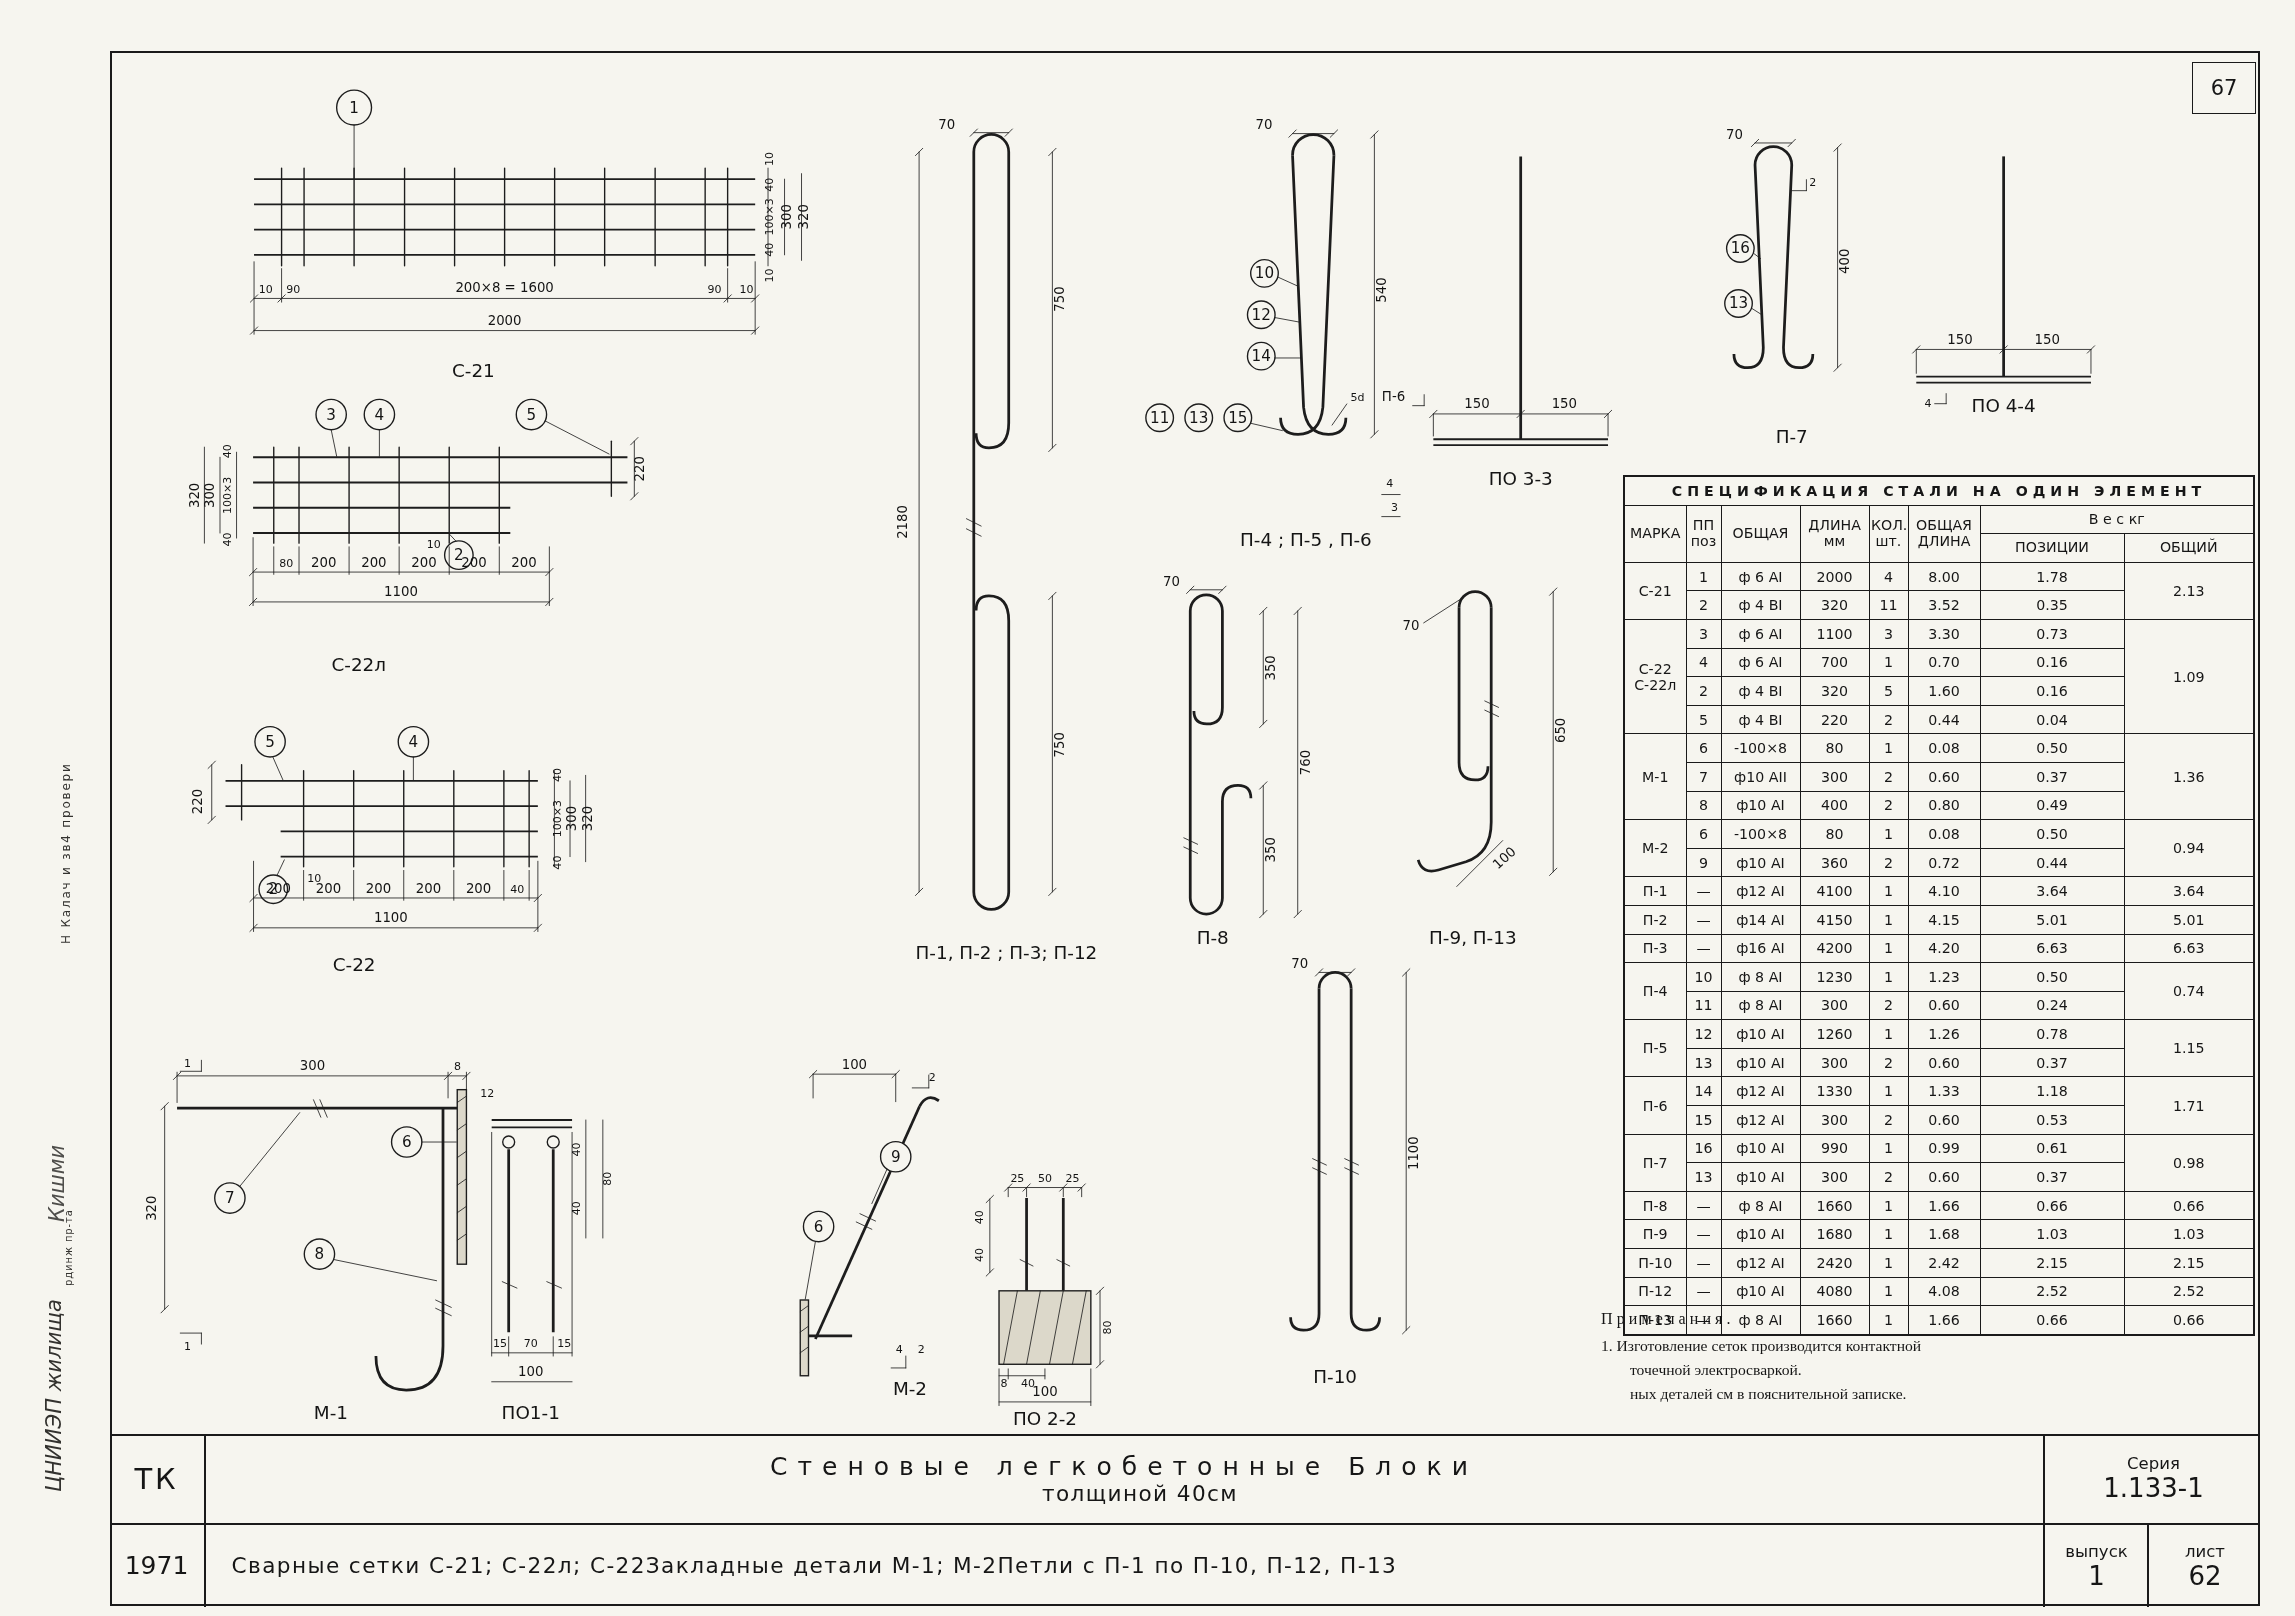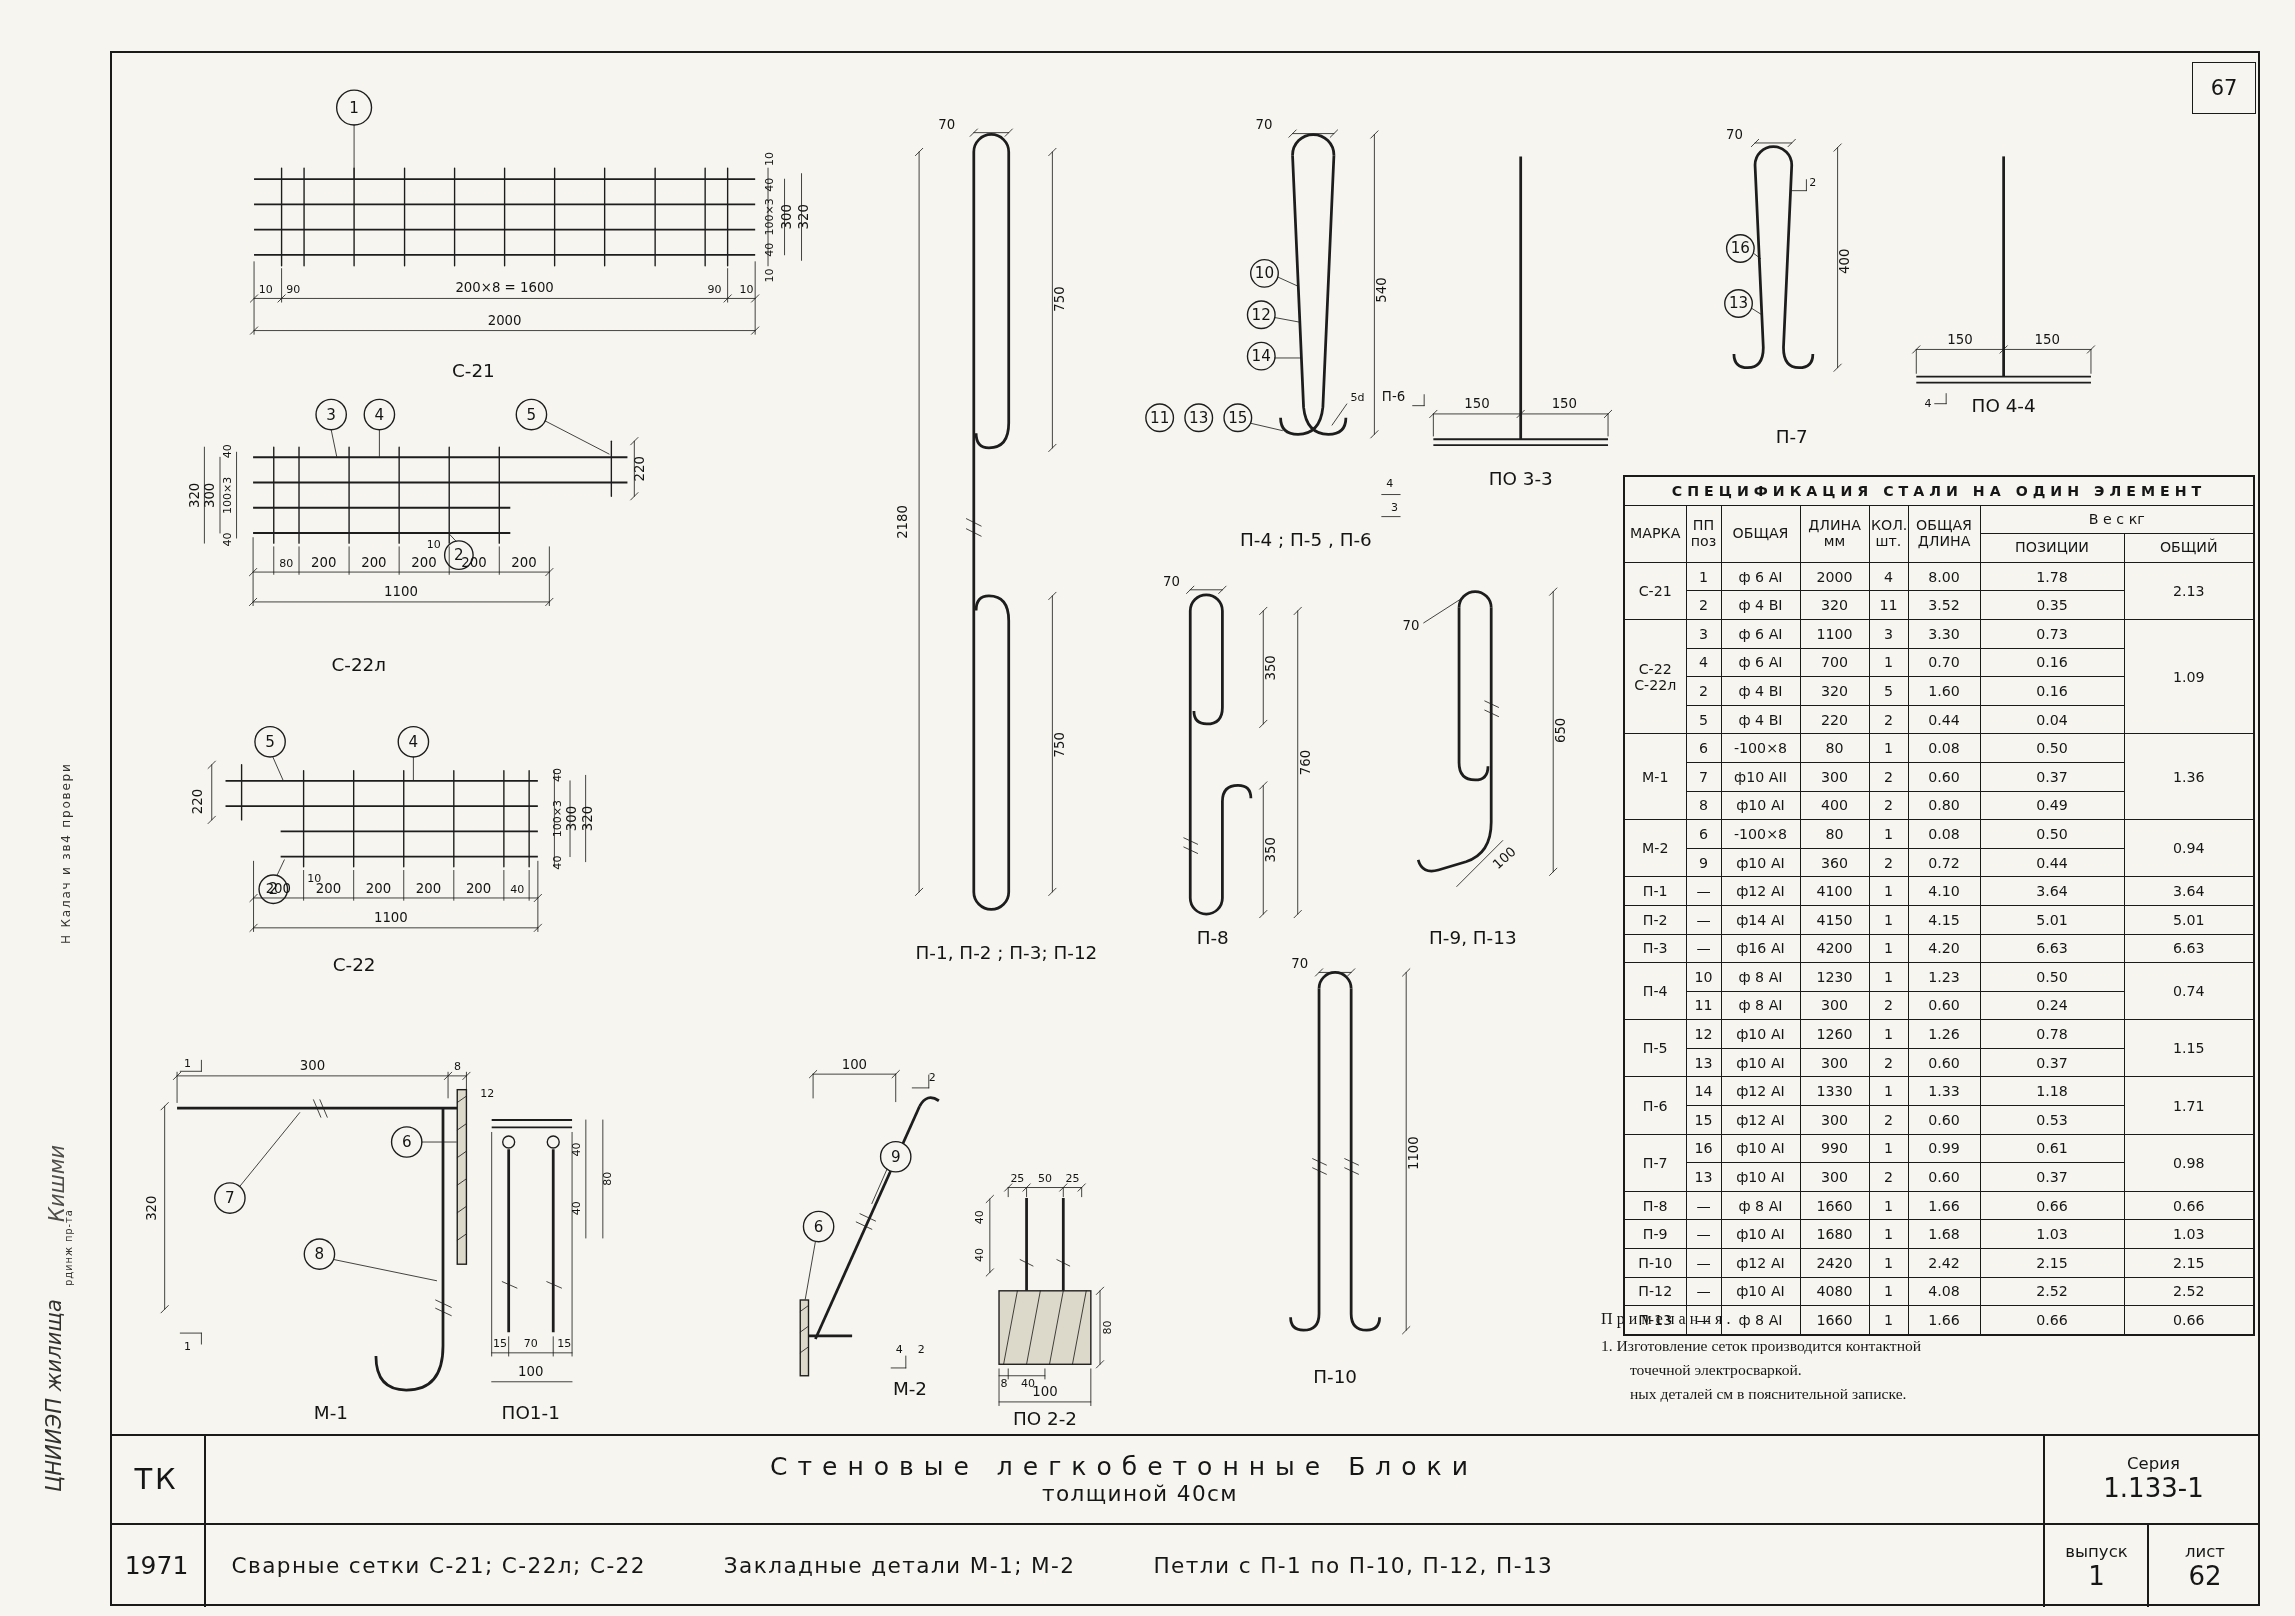--- a/index.html
+++ b/index.html
@@ -37,21 +37,21 @@
   .notes-title{letter-spacing:4.1px;margin-bottom:2.8px;font-size:16px;}
   .note-line{white-space:nowrap;}
   .note-cont{padding-left:29px;}
 
   
   .tb-text1{position:absolute;left:204px;top:1434px;width:1840px;height:89px;
             display:flex;align-items:center;justify-content:center;flex-direction:column;}
   .tb-text1 .spaced{font-size:25px;letter-spacing:10px;}
   .tb-text1 .normal{font-size:21.6px;letter-spacing:1.4px;margin-left:32px;}
   .tb-text2{position:absolute;left:204px;top:1523px;width:1840px;height:84px;
-            display:flex;align-items:center;gap:78px;padding-left:27.6px;box-sizing:border-box;
+            display:flex;align-items:center;padding-left:27.6px;box-sizing:border-box;
             font-size:21.6px;letter-spacing:1.4px;}
   .tb-small{font-size:16.5px;}
   .tb-big{font-size:26px;}
   .cellbox{position:absolute;display:flex;flex-direction:column;align-items:center;justify-content:center;}
 
   
   .stamp{position:absolute;transform:rotate(-90deg);transform-origin:0 0;white-space:nowrap;color:#33322f;}
   .stamp-0{left:59px;top:944px;font-size:12px;letter-spacing:1.8px;}
   .stamp-1{left:45px;top:1222px;font-size:21px;font-style:italic;opacity:.85;}
   .stamp-2{left:63px;top:1286px;font-size:10px;letter-spacing:0.9px;}

